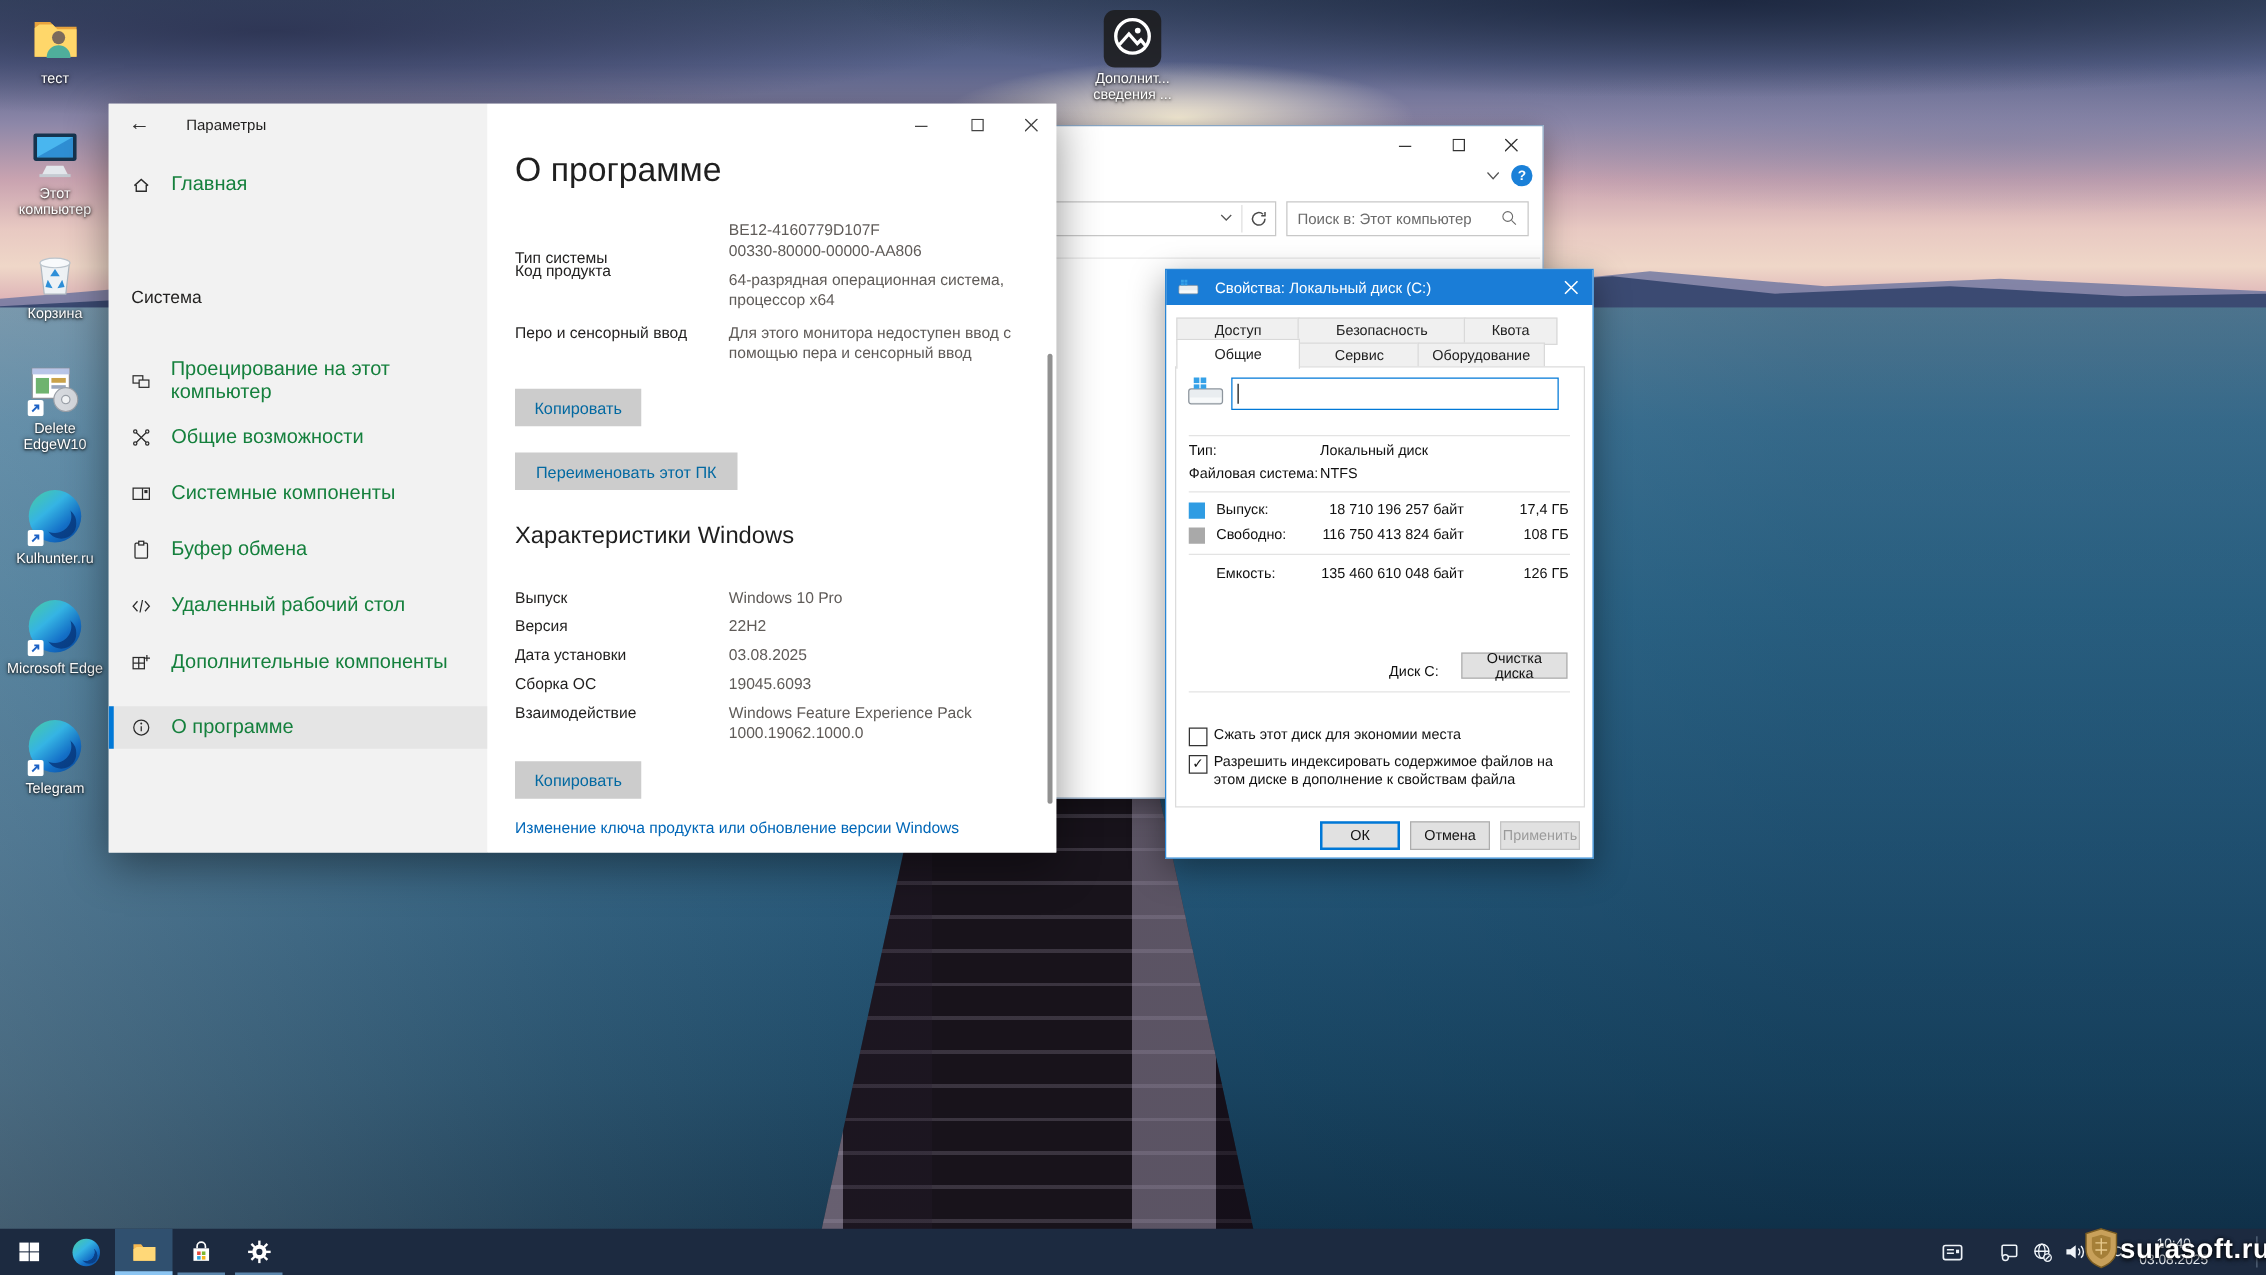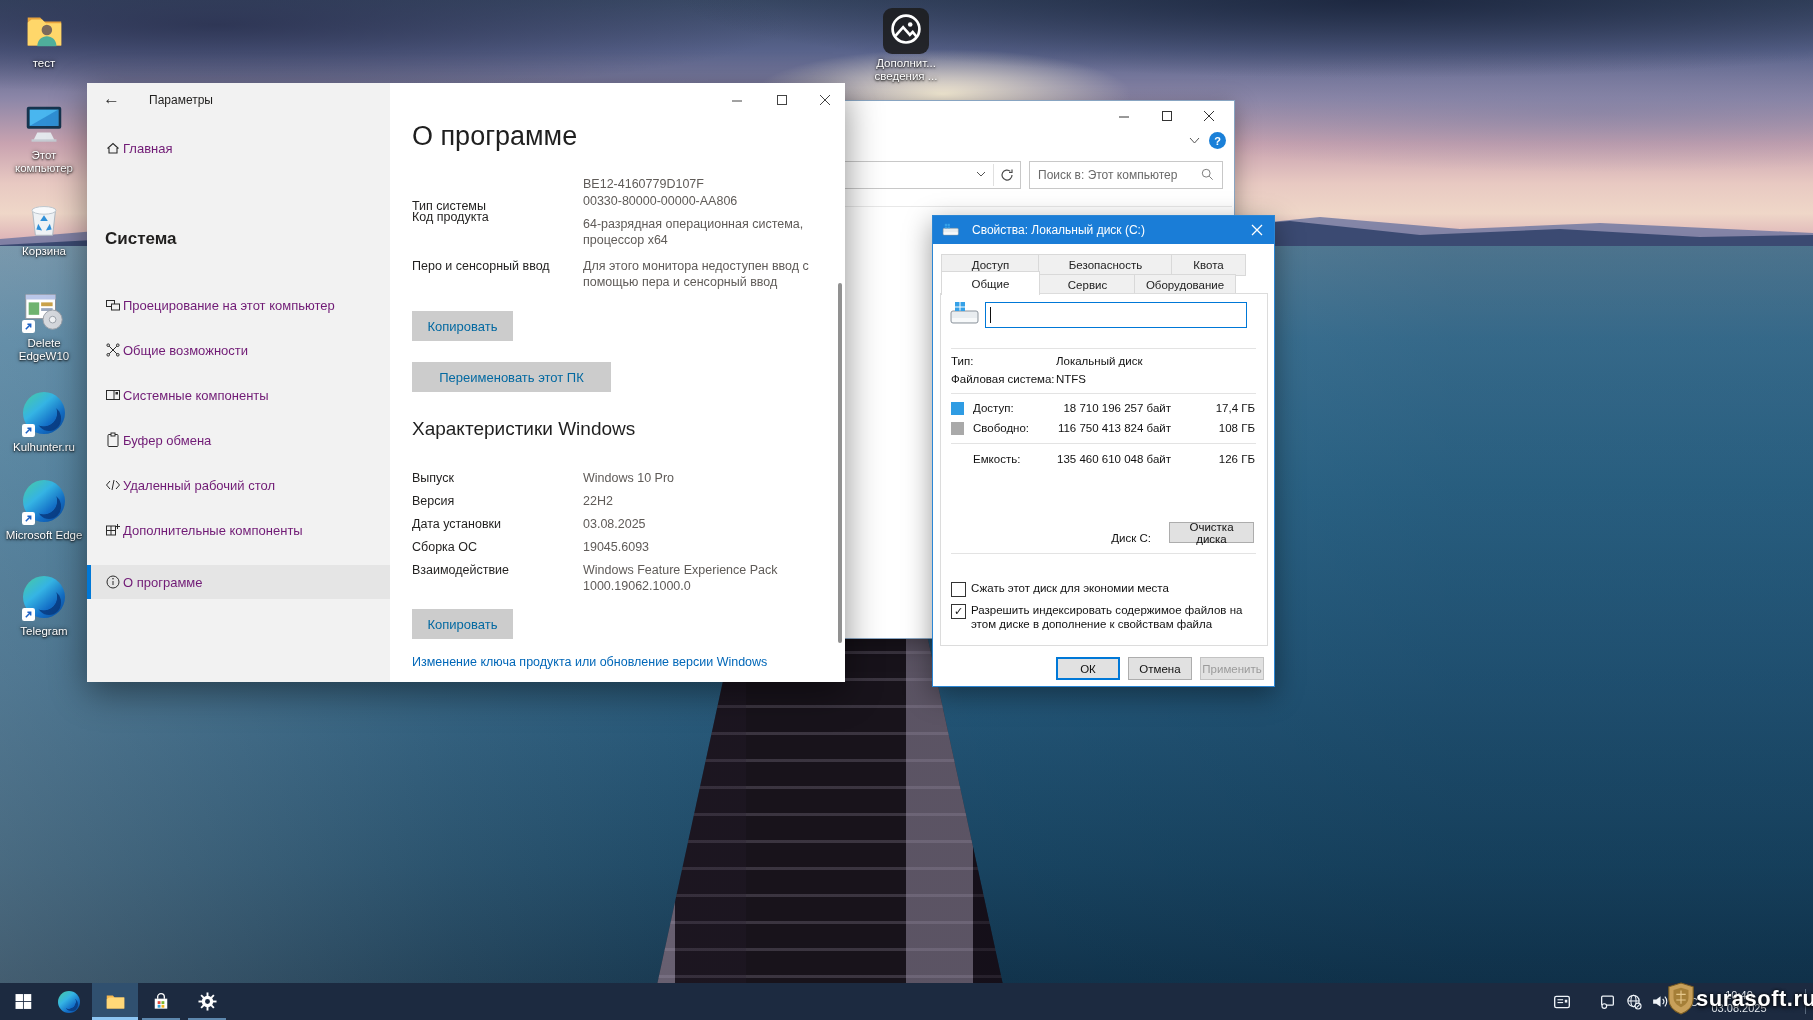--- a/index.html
+++ b/index.html
@@ -43,21 +43,21 @@
   
   #explorer{position:absolute;left:700px;top:100px;width:533px;height:537px;background:#fff;
     border:1px solid #88a5c2;box-shadow:0 6px 22px rgba(0,0,0,.35);z-index:2}
   .ebox{position:absolute;height:26px;border:1px solid #c8c8c8;background:#fff}
   
   #settings{position:absolute;left:87px;top:83px;width:758px;height:599px;background:#fff;
     box-shadow:0 10px 34px rgba(0,0,0,.45);z-index:3;font-size:12.5px;color:#201f1e}
   #s-side{position:absolute;left:0;top:0;width:303px;height:599px;background:#f2f2f2}
   .nav{position:absolute;left:0;width:303px;height:34px;display:flex;align-items:center}
   .nav .nico{width:16px;height:16px;margin-left:18px}
-  .nav .nlab{margin-left:2px;font-size:13px;color:#701a75}
+  .nav .nlab{margin-left:16px;font-size:16px;color:#15803d}
   .nav.sel{background:#e5e5e5}
   .nav.sel:before{content:"";position:absolute;left:0;top:0;width:4px;height:100%;background:var(--accent)}
   .kvl{position:absolute;left:22px;color:#201f1e;line-height:16px}
   .kvv{position:absolute;left:193px;color:#5f5b58;line-height:16px}
   .sbtn{position:absolute;background:#cccccc;border:none;font-size:13px;color:#0369a1;
     display:flex;align-items:center;justify-content:center;font-family:inherit}
   
   #dlg{position:absolute;left:932px;top:215px;width:341px;height:470px;background:#fff;
     border:1px solid #2b86d4;box-shadow:0 8px 26px rgba(0,0,0,.4);z-index:4;font-size:11.5px;color:#111}
   #dlgbar{position:absolute;left:0;top:0;width:100%;height:28px;background:var(--dlgbar);color:#fff;
@@ -246,21 +246,21 @@
 <div id="settings">
   <div id="s-side">
     <div class="abs" style="left:16px;top:6px;font-size:17px;color:#333">←</div>
     <div class="abs" style="left:62px;top:10px;font-size:12px">Параметры</div>
     <div class="nav" style="top:48px">
       <svg class="nico" viewBox="0 0 16 16">
           <path d="M2.5 8.5L8 3.5l5.5 5M4 8v5h8V8" stroke="#2b2b2b" fill="none" stroke-width="1.1"></path>
         </svg>
       <span class="nlab">Главная</span>
     </div>
-    <div class="abs" style="left:18px;top:146px;font-size:17px;font-weight:bold">Система</div>
+    <div class="abs" style="left:18px;top:146px;font-size:14px;font-weight:normal">Система</div>
 
     <div class="nav" style="top:205px">
       <svg class="nico" viewBox="0 0 16 16">
           <rect x="1.5" y="3.5" width="8" height="6" stroke="#2b2b2b" fill="none"></rect>
           <rect x="6.5" y="7" width="8" height="6" stroke="#2b2b2b" fill="#f2f2f2"></rect>
         </svg>
       <span class="nlab">Проецирование на этот компьютер</span>
     </div>
     <div class="nav" style="top:250px">
       <svg class="nico" viewBox="0 0 16 16">
@@ -334,21 +334,21 @@
 
     <div class="kvv" style="top:93px">BE12-4160779D107F</div>
     <div class="kvl" style="top:126px">Код продукта</div>
     <div class="kvv" style="top:110px">00330-80000-00000-AA806</div>
     <div class="kvl" style="top:115px">Тип системы</div>
     <div class="kvv" style="top:133px;width:255px">64-разрядная операционная система, процессор x64</div>
     <div class="kvl" style="top:175px">Перо и сенсорный ввод</div>
     <div class="kvv" style="top:175px;width:268px">Для этого монитора недоступен ввод с помощью пера и сенсорный ввод</div>
 
     <button class="sbtn" style="left:22px;top:228px;width:101px;height:30px">Копировать</button>
-    <button class="sbtn" style="left:22px;top:279px;width:199px;height:30px">Переименовать этот ПК</button>
+    <button class="sbtn" style="left:22px;top:279px;width:178px;height:30px">Переименовать этот ПК</button>
 
     <div class="abs" style="left:22px;top:335px;font-size:19px;font-weight:300;color:#1f1f1f">Характеристики Windows</div>
 
     <div class="kvl" style="top:387px">Выпуск</div>
     <div class="kvv" style="top:387px">Windows 10 Pro</div>
     <div class="kvl" style="top:410px">Версия</div>
     <div class="kvv" style="top:410px">22H2</div>
     <div class="kvl" style="top:433px">Дата установки</div>
     <div class="kvv" style="top:433px">03.08.2025</div>
     <div class="kvl" style="top:456px">Сборка ОС</div>
@@ -401,21 +401,21 @@
   </div>
 
   <div class="sep" style="top:132px;z-index:3"></div>
   <div class="abs" style="left:18px;top:139px;z-index:3">Тип:</div>
   <div class="abs" style="left:123px;top:139px;z-index:3">Локальный диск</div>
   <div class="abs" style="left:18px;top:157px;z-index:3">Файловая система:</div>
   <div class="abs" style="left:123px;top:157px;z-index:3">NTFS</div>
   <div class="sep" style="top:177px;z-index:3"></div>
 
   <div class="sw" style="left:18px;top:186px;background:var(--used);z-index:3"></div>
-  <div class="abs" style="left:40px;top:186px;z-index:3">Доступ:</div>
+  <div class="abs" style="left:40px;top:186px;z-index:3">Выпуск:</div>
   <div class="rt" style="left:108px;top:186px;width:130px;z-index:3">18 710 196 257 байт</div>
   <div class="rt" style="left:252px;top:186px;width:70px;z-index:3">17,4 ГБ</div>
 
   <div class="sw" style="left:18px;top:206px;background:#a9a9a9;z-index:3"></div>
   <div class="abs" style="left:40px;top:206px;z-index:3">Свободно:</div>
   <div class="rt" style="left:108px;top:206px;width:130px;z-index:3">116 750 413 824 байт</div>
   <div class="rt" style="left:252px;top:206px;width:70px;z-index:3">108 ГБ</div>
 
   <div class="sep" style="top:227px;z-index:3"></div>
   <div class="abs" style="left:40px;top:237px;z-index:3">Емкость:</div>

